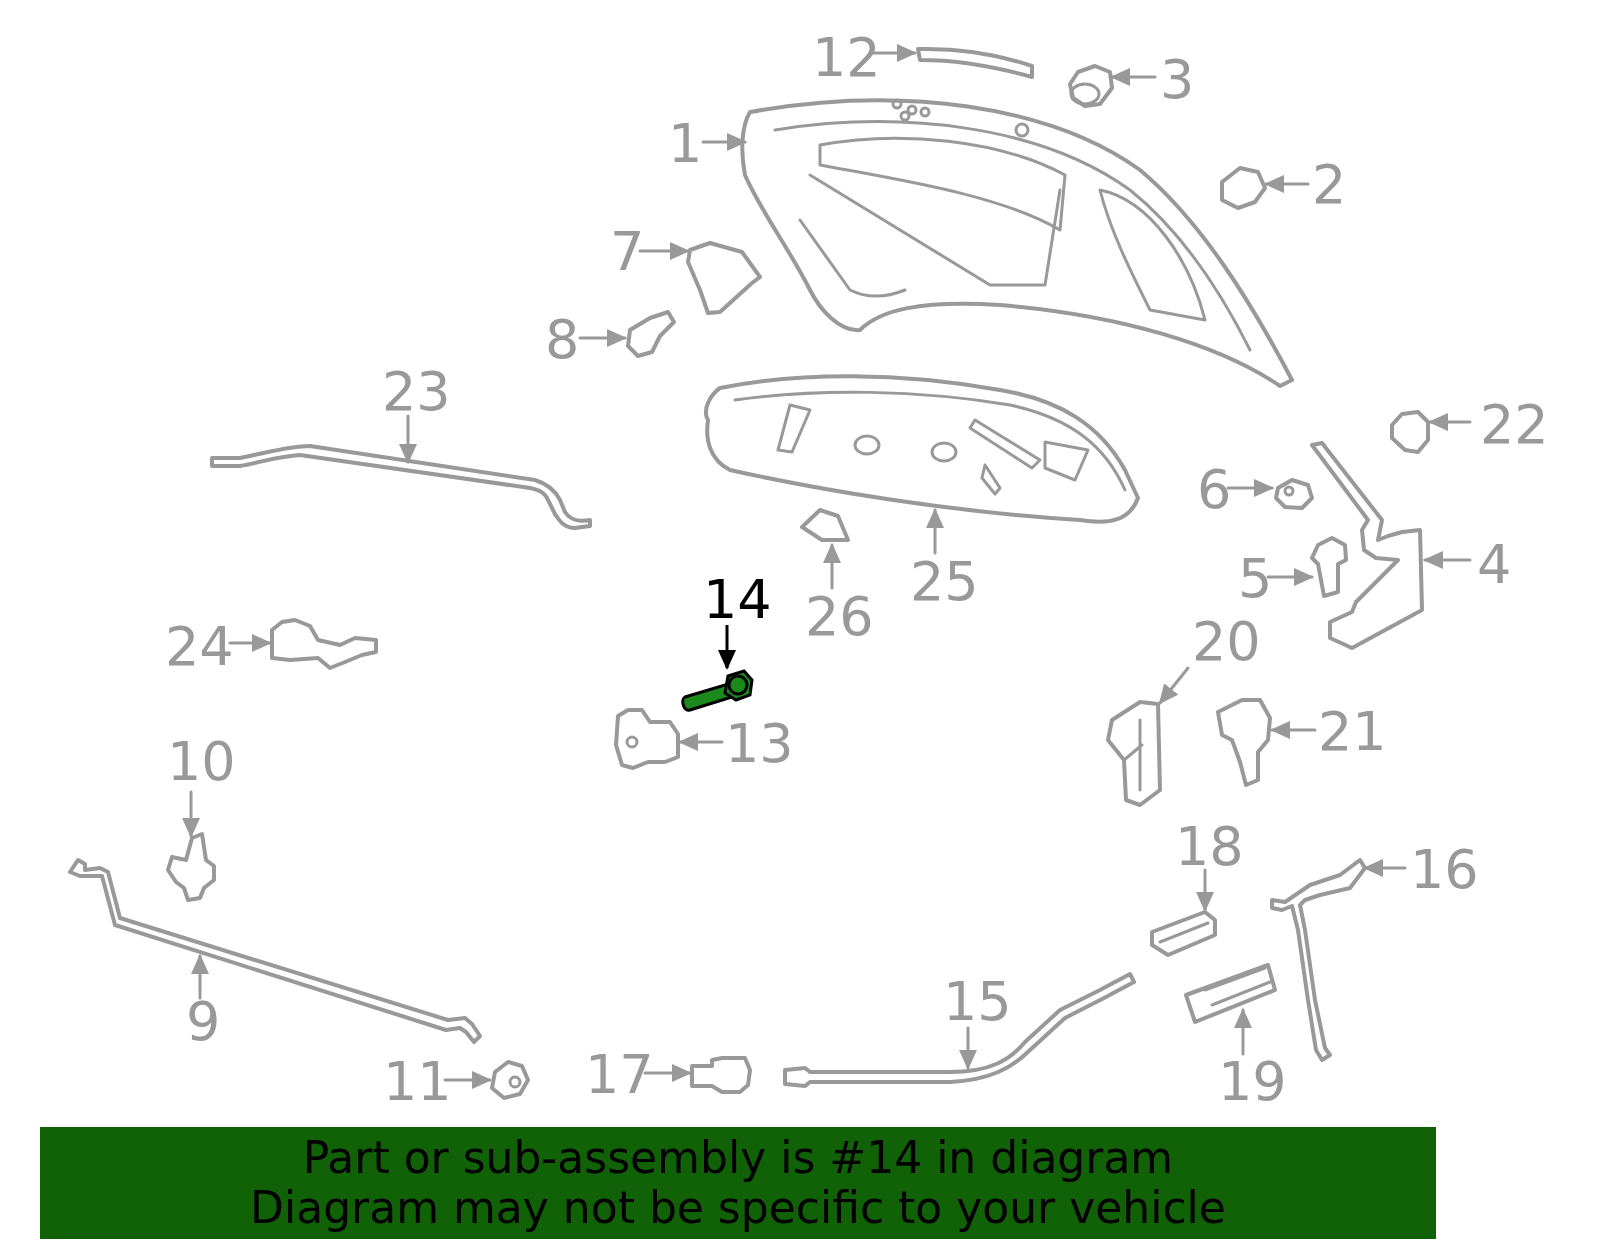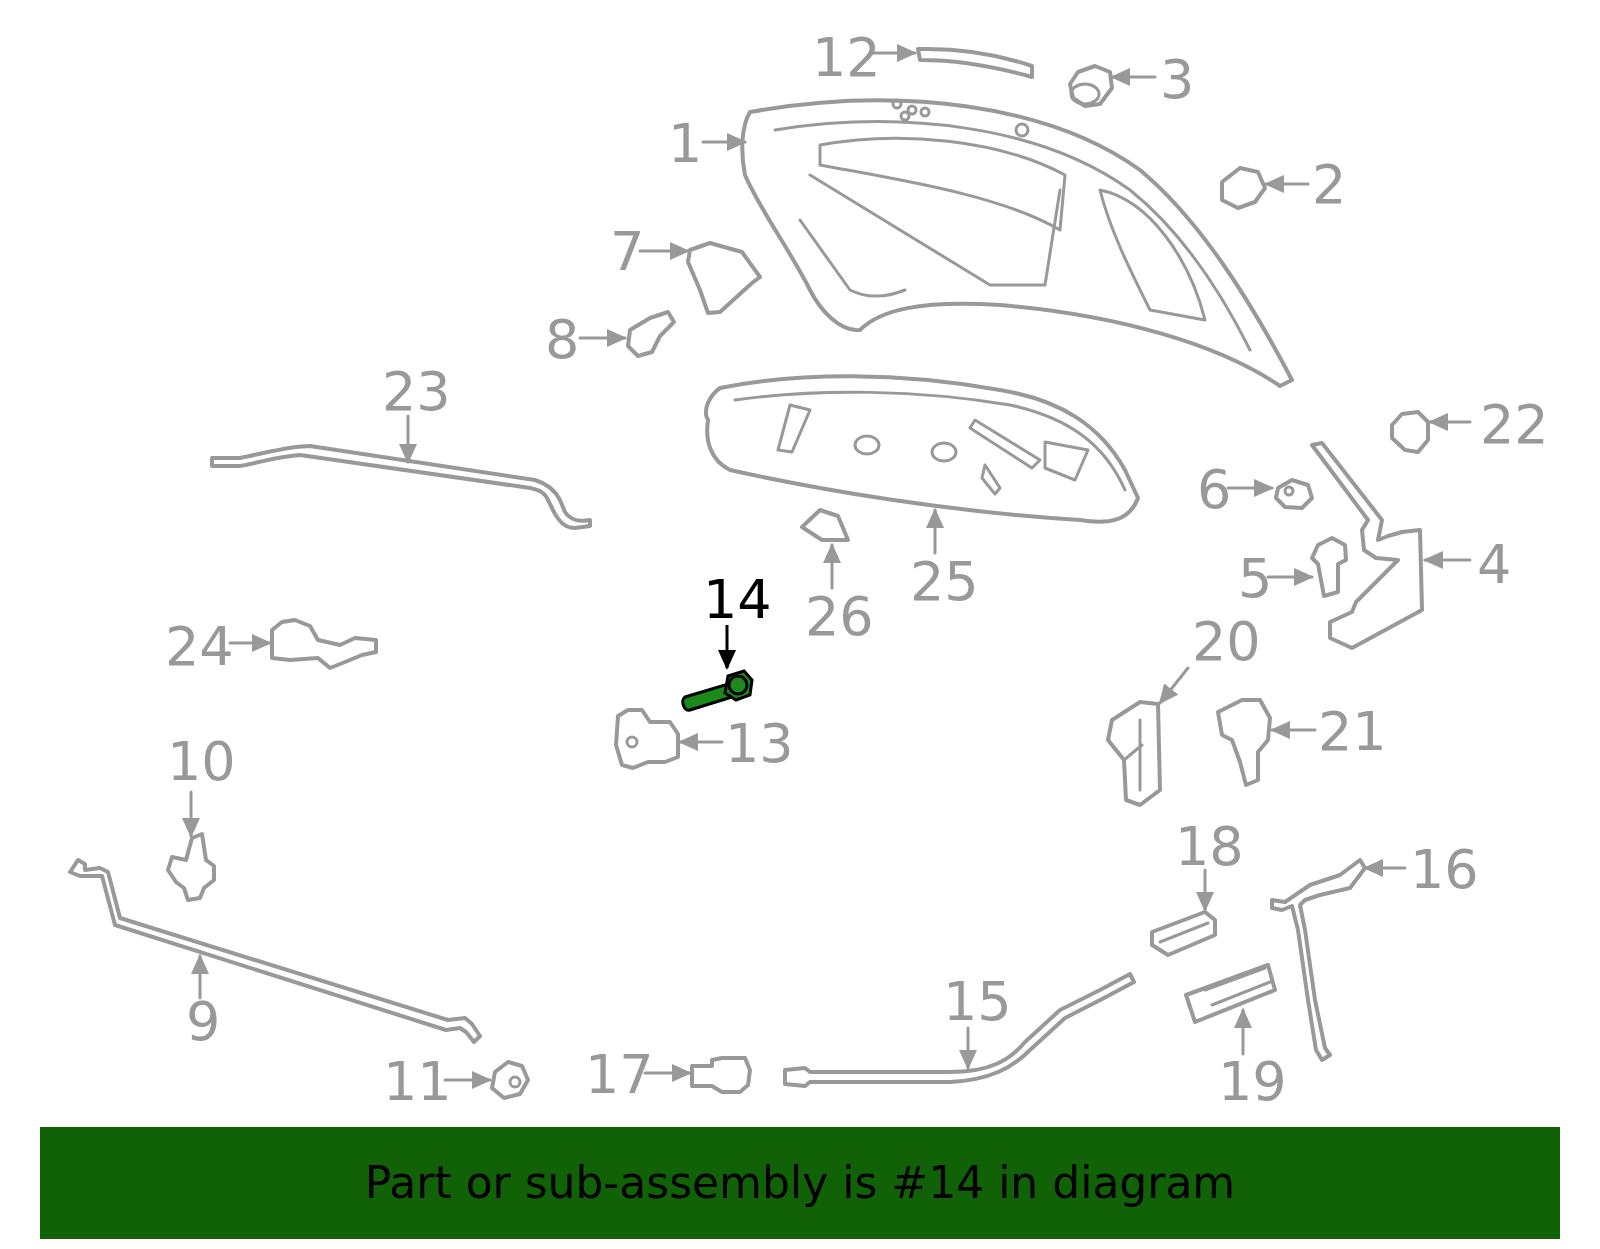--- a/index.html
+++ b/index.html
@@ -4,21 +4,21 @@
 <style>
   html,body{margin:0;padding:0;background:#fff;}
   body{width:1600px;height:1249px;position:relative;overflow:hidden;font-family:"DejaVu Sans",sans-serif;}
   #diagram{position:absolute;left:0;top:0;width:1600px;height:1249px;}
   .lbl{font-family:"DejaVu Sans",sans-serif;font-size:54px;fill:#999;}
   .lbl.hl{fill:#000;}
   .ln{stroke:#999;stroke-width:4;fill:none;stroke-linejoin:round;stroke-linecap:round;}
   .ln.thin{stroke-width:3;}
   .arr{fill:#999;}
   .hlpart{stroke:#000;stroke-width:3;fill:#1b8a1b;}
-  .banner{position:absolute;left:40px;top:1127px;width:1520px;height:112px;background:#116106;
+  .banner{position:absolute;left:40px;top:1127px;width:1396px;height:112px;background:#116106;
           display:flex;flex-direction:column;align-items:center;justify-content:center;}
   .banner span{font-size:44px;line-height:50px;color:#000;font-family:"DejaVu Sans",sans-serif;}
 </style>
 </head>
 <body>
 
 <svg id="diagram" viewBox="0 0 1600 1249" xmlns="http://www.w3.org/2000/svg">
   <defs>
     <marker id="ah" markerWidth="8" markerHeight="8" refX="7" refY="4" orient="auto" markerUnits="userSpaceOnUse">
       <path d="M0,0 L8,4 L0,8 Z" class="arr"></path>
@@ -209,13 +209,14 @@
 
   <g>
     <path class="ln" d="M1312,445 L1322,443 L1382,520 L1378,540 L1388,536 L1402,532 L1420,530 L1422,610 L1352,648 L1330,638 L1330,622 L1352,612 L1356,602 L1398,560 L1376,558 L1364,550 L1362,530 L1368,520 Z"></path>
   </g>
   <text class="lbl" x="1477" y="583">4</text>
   <line class="ln thin" x1="1470" y1="560" x2="1425" y2="560" marker-end="url(#ahb)"></line>
 </svg>
 
 <div class="banner">
   <span>Part or sub-assembly is #14 in diagram</span>
+  <span>Diagram may not be specific to your vehicle</span>
 </div>
 
 </body></html>

